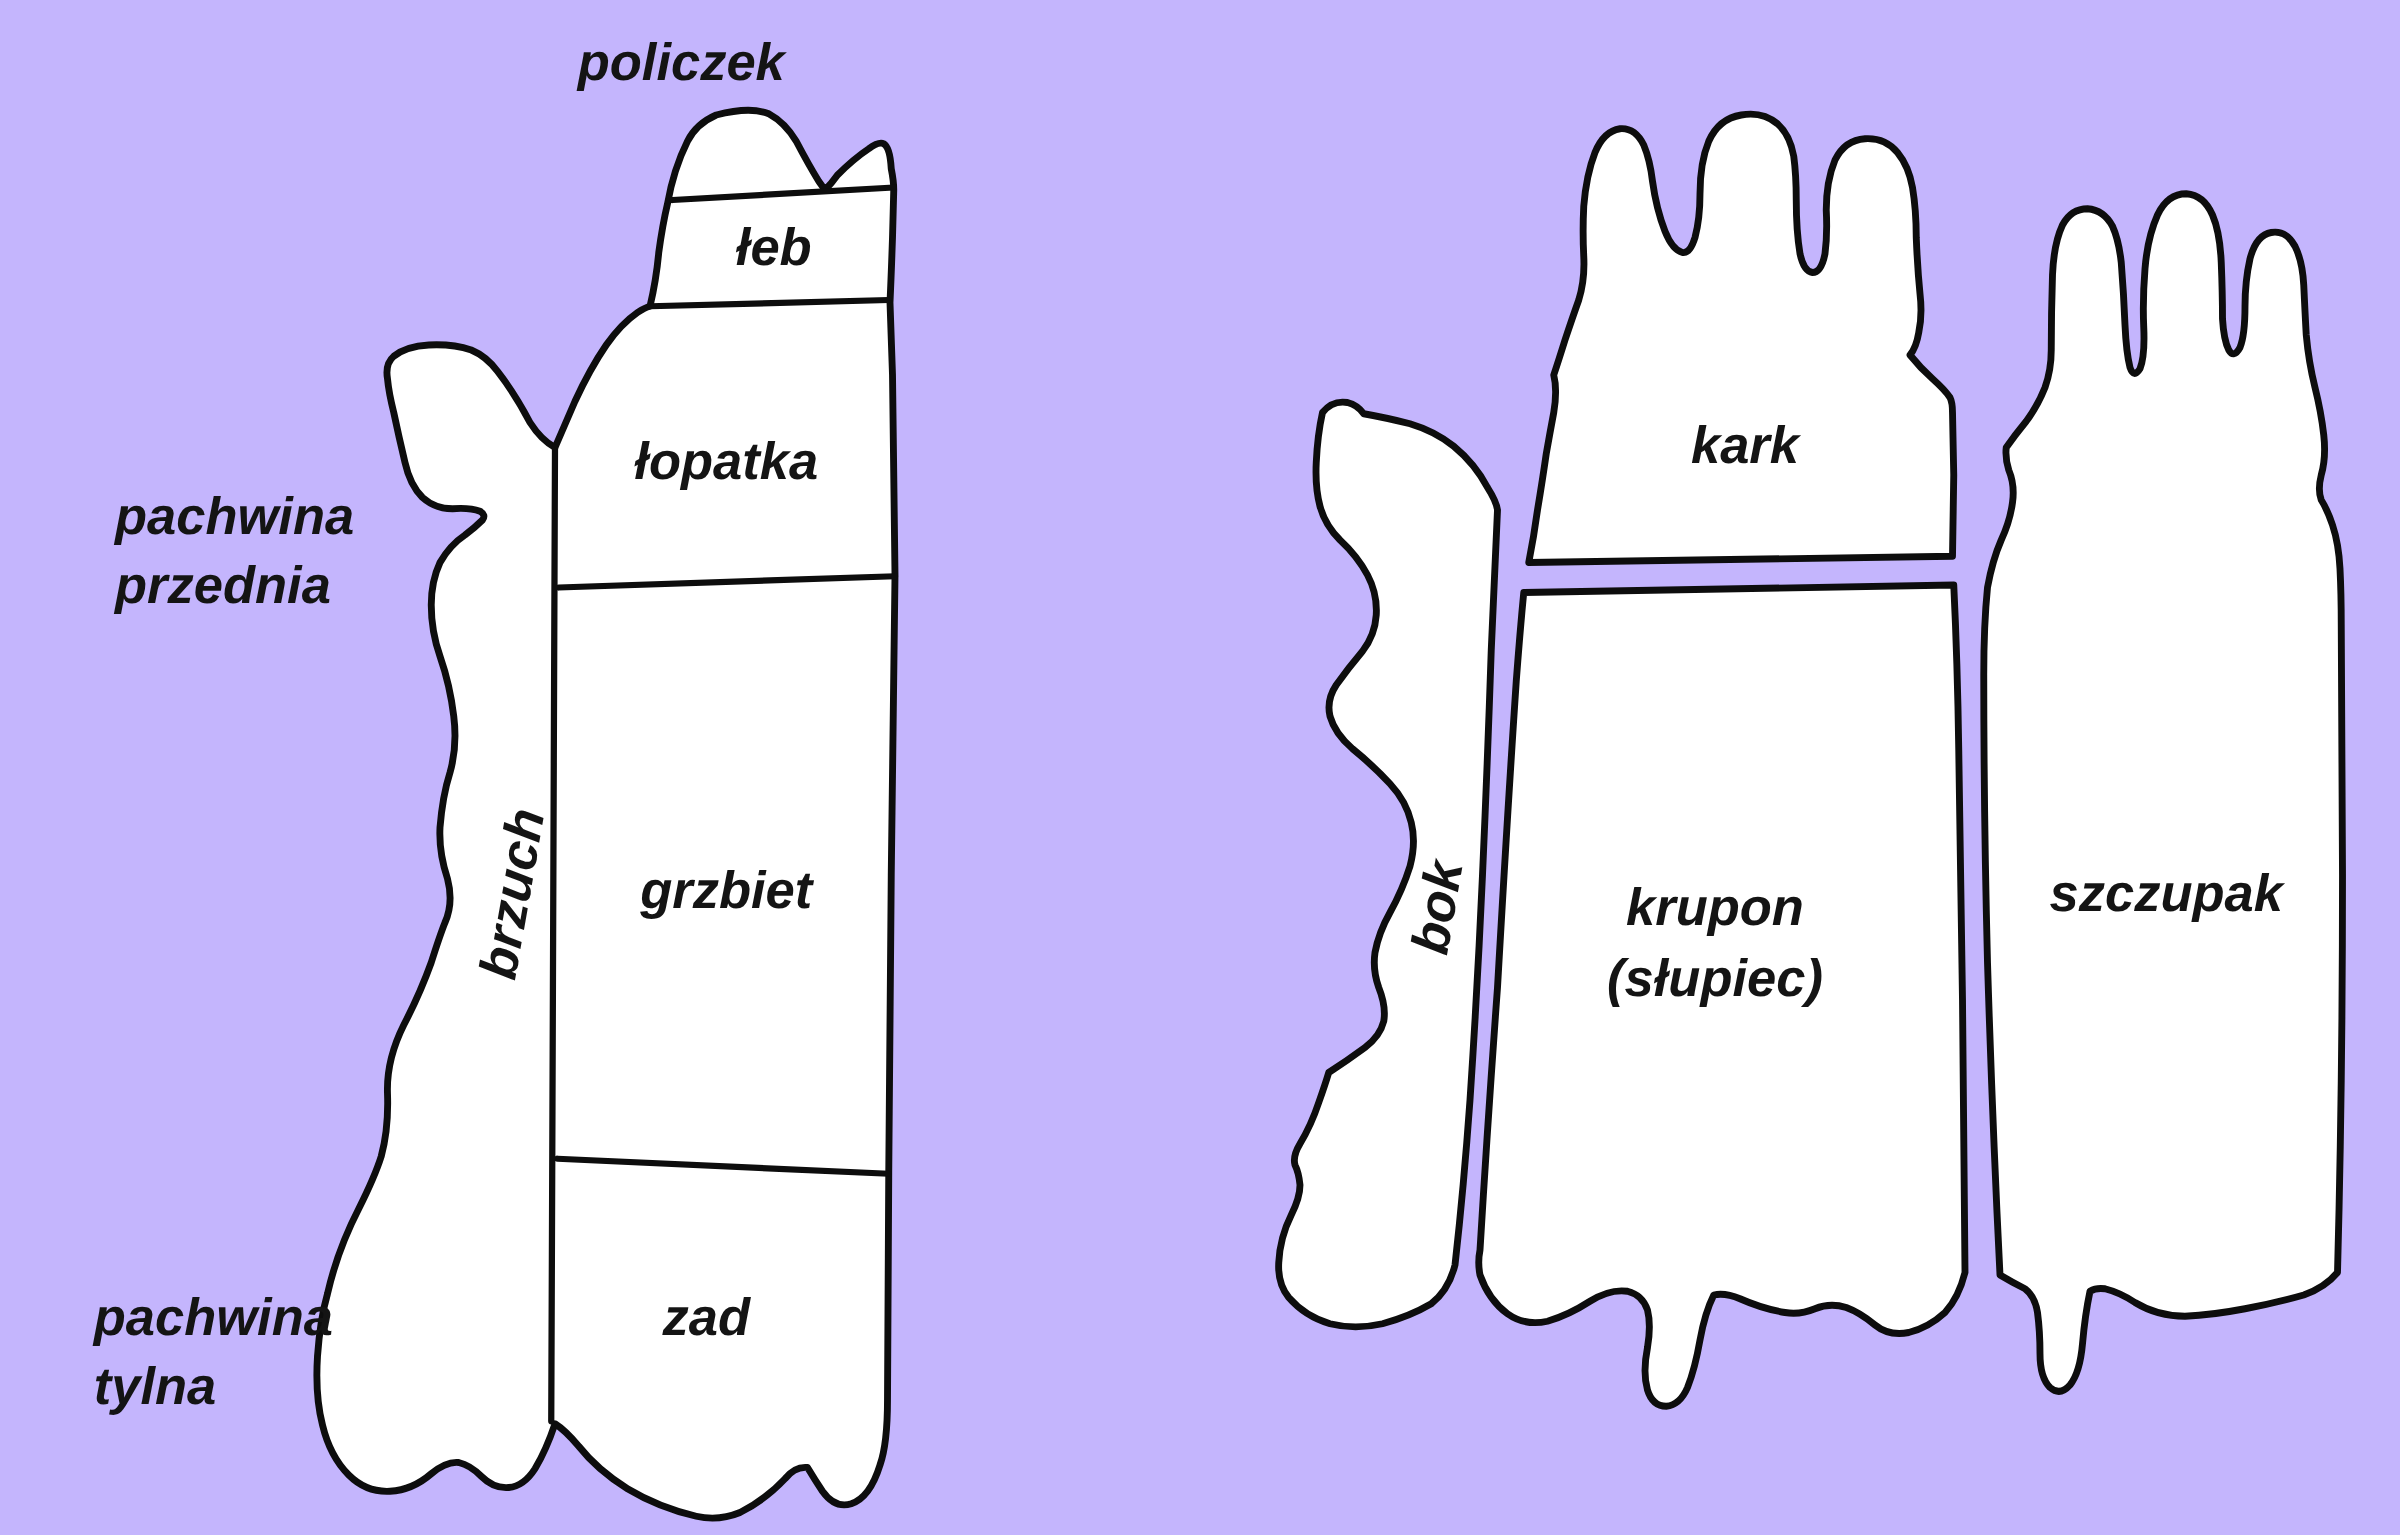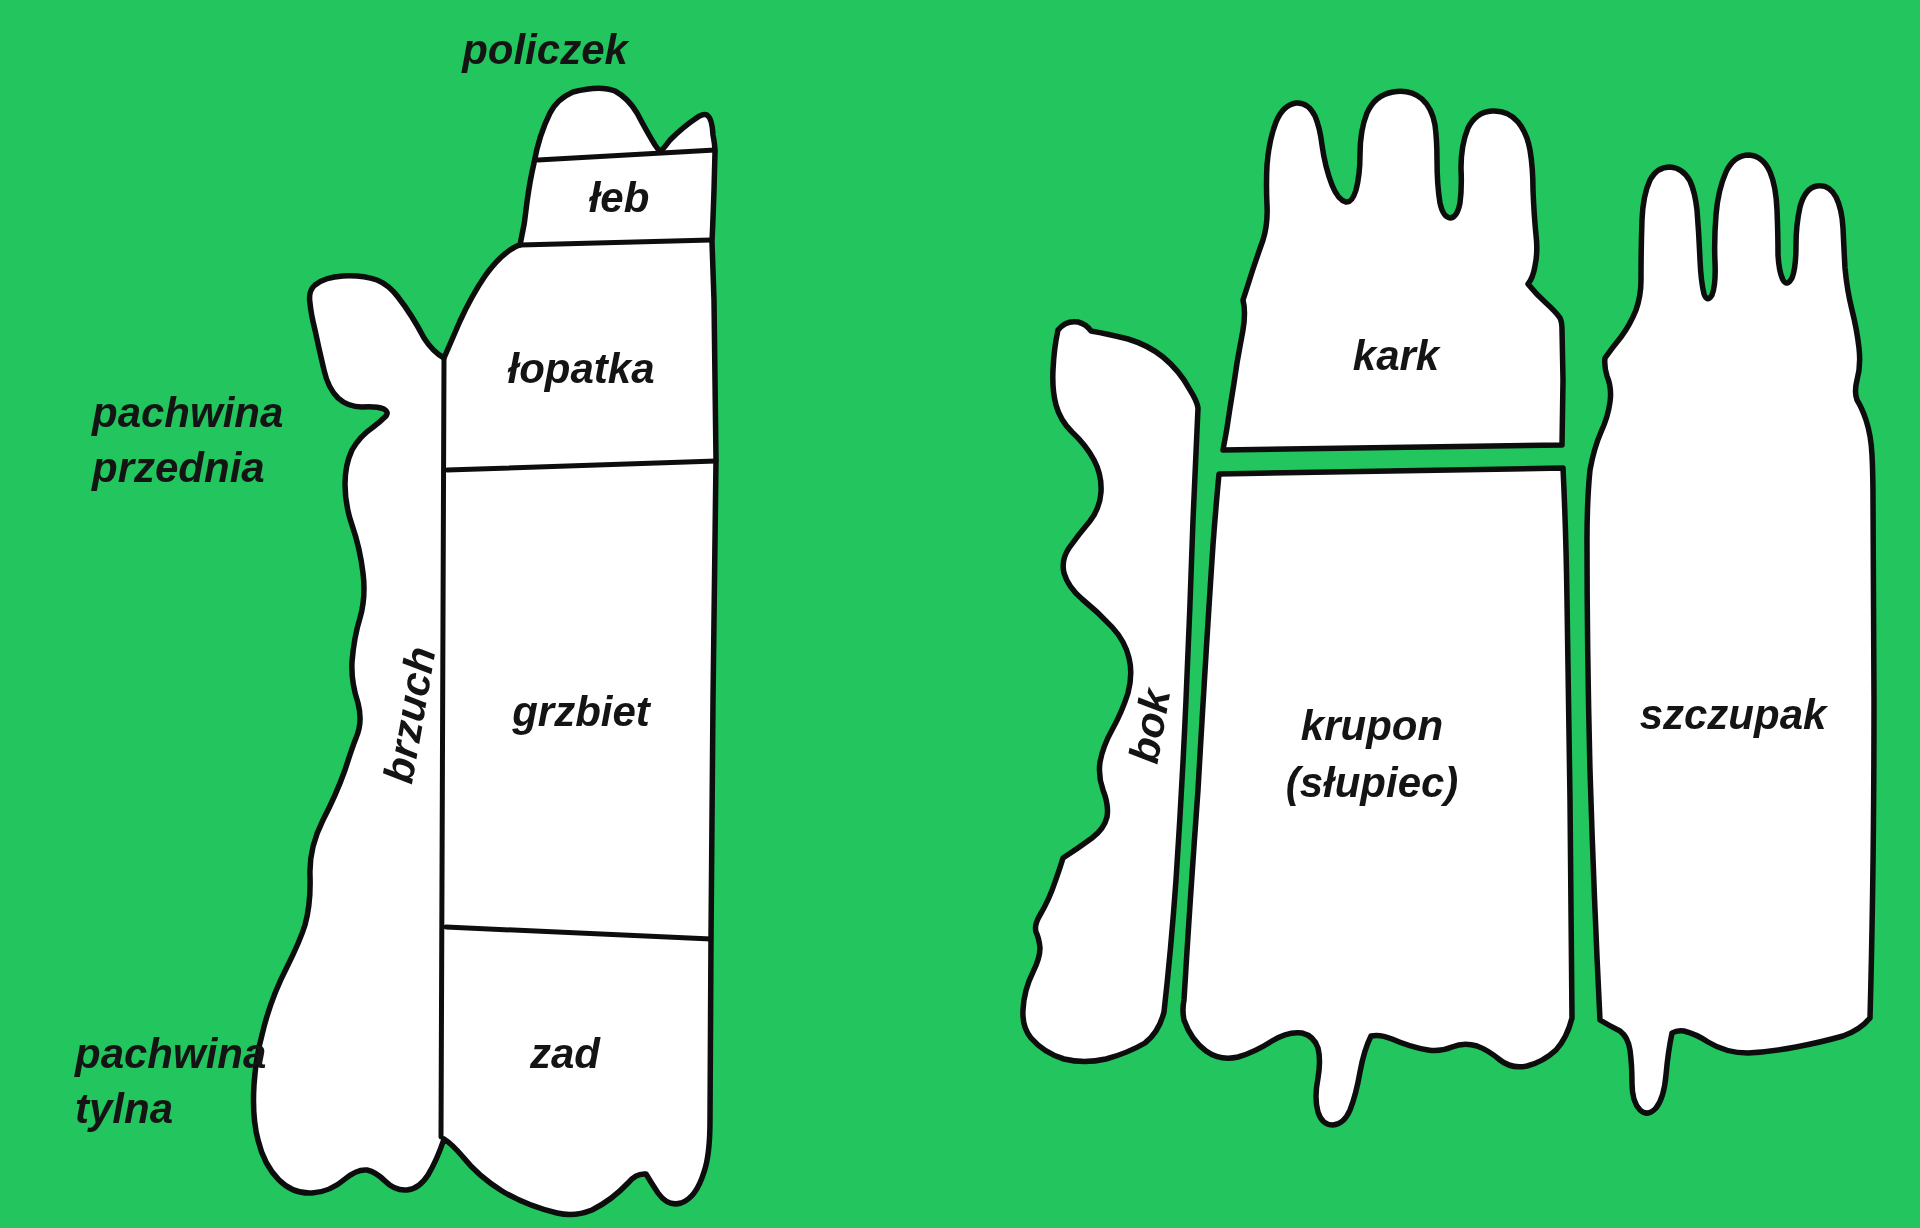--- a/index.html
+++ b/index.html
@@ -2,21 +2,21 @@
 <html><head>
 <meta charset="utf-8">
 <style>
   html, body {
     margin: 0; padding: 0;
     background: #ffffff;
   }
   .stage {
     position: relative;
     width: 1920px; height: 1228px;
-    background: #22c55e;
+    background: #c4b5fd;
     overflow: hidden;
   }
   svg { display: block; }
   .outline {
     fill: #ffffff;
     stroke: #0d0d0d;
     stroke-width: 5.5;
     stroke-linejoin: round;
     stroke-linecap: round;
   }

